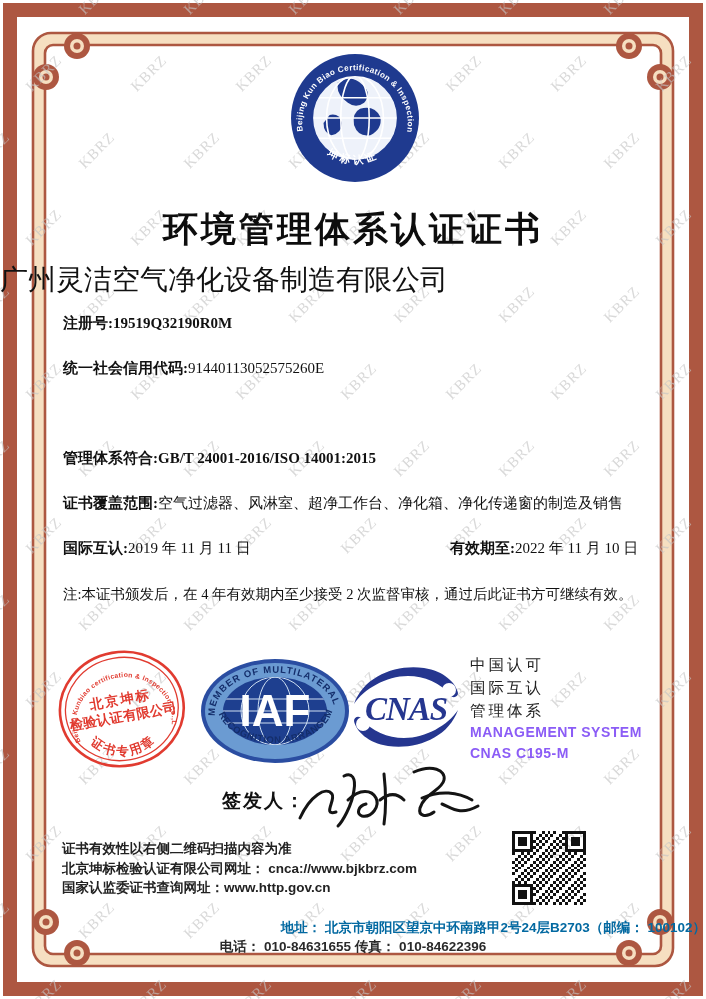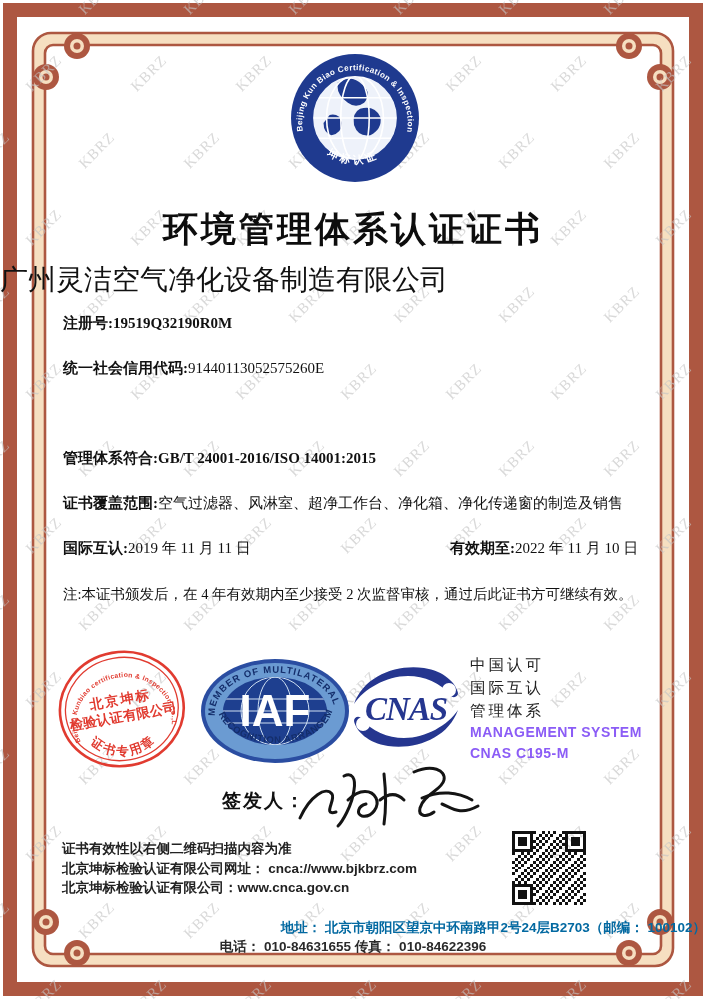--- a/index.html
+++ b/index.html
@@ -318,21 +318,21 @@
         <path d="M88,40 C98,32 106,34 112,40"></path>
         <path d="M122,12 C140,4 154,10 152,20 C150,30 132,34 128,48 C126,56 134,58 142,52"></path>
         <path d="M130,38 C148,30 166,32 180,40"></path>
         <path d="M150,44 C160,48 168,56 186,46"></path>
       </g>
     </svg>
 
     <div class="abs verify-block">
       <div>证书有效性以右侧二维码扫描内容为准</div>
       <div>北京坤标检验认证有限公司网址：  cnca://www.bjkbrz.com</div>
-      <div>北京坤标检验认证有限公司：www.cnca.gov.cn</div>
+      <div>国家认监委证书查询网址：www.http.gov.cn</div>
     </div>
 
     <div class="abs qr">
       <svg viewBox="0 0 25 25" shape-rendering="crispEdges">
           <rect x="0" y="0" width="1" height="1"></rect>
           <rect x="1" y="0" width="1" height="1"></rect>
           <rect x="2" y="0" width="1" height="1"></rect>
           <rect x="3" y="0" width="1" height="1"></rect>
           <rect x="4" y="0" width="1" height="1"></rect>
           <rect x="5" y="0" width="1" height="1"></rect>

